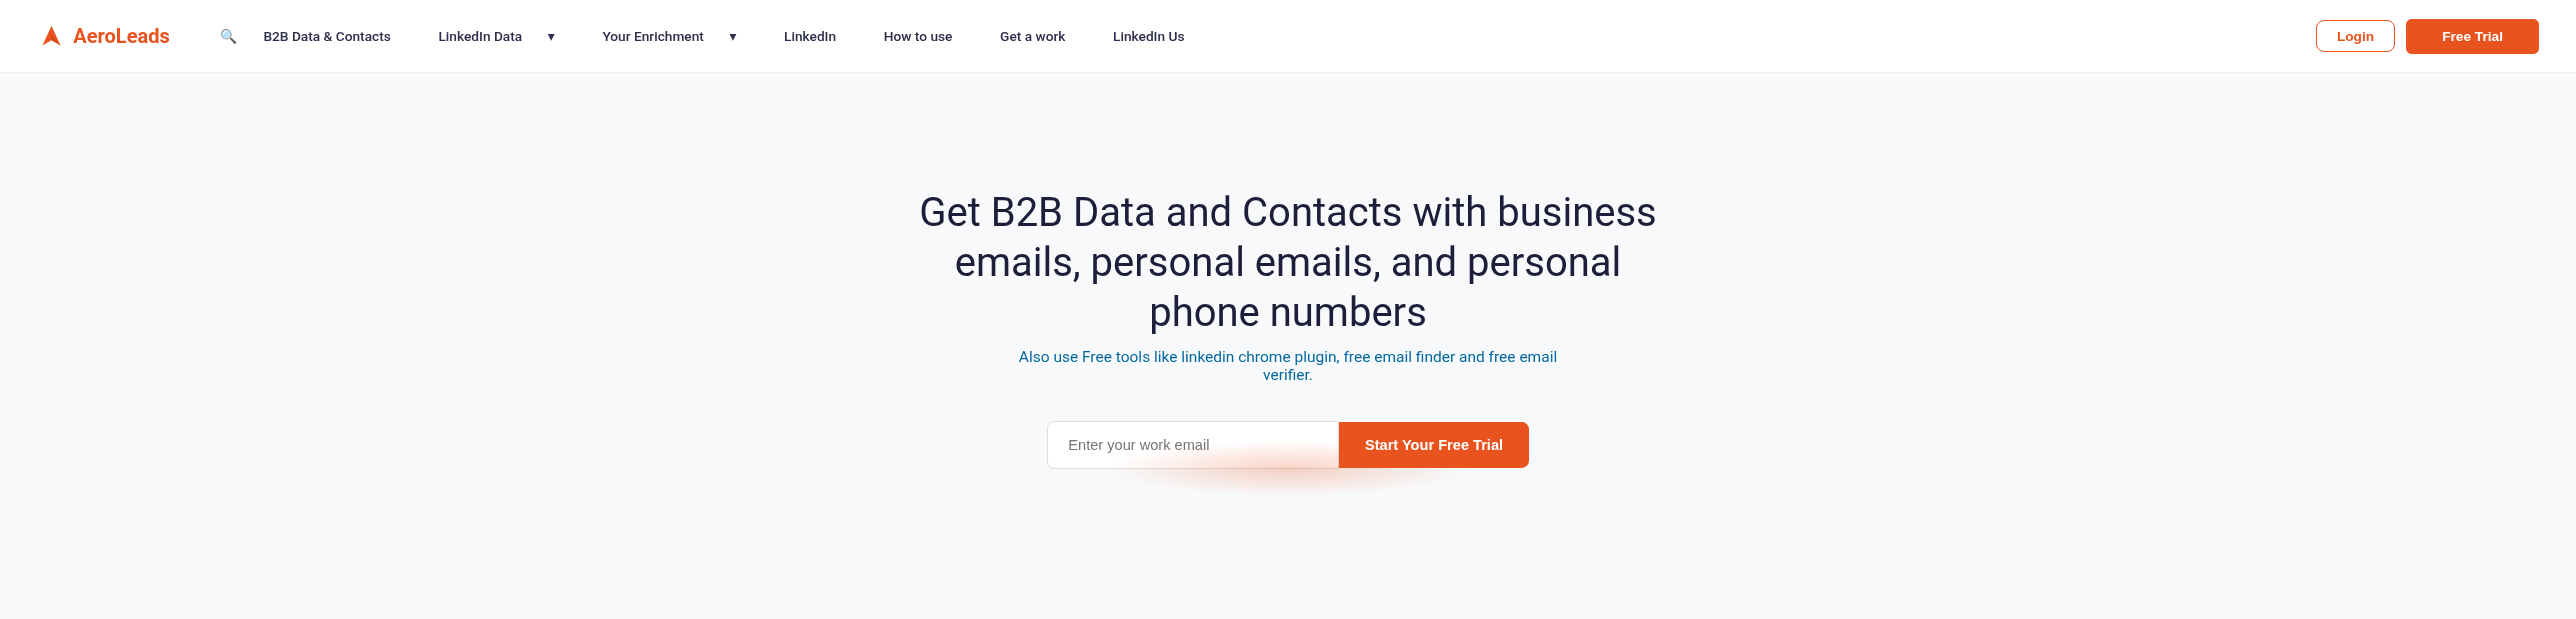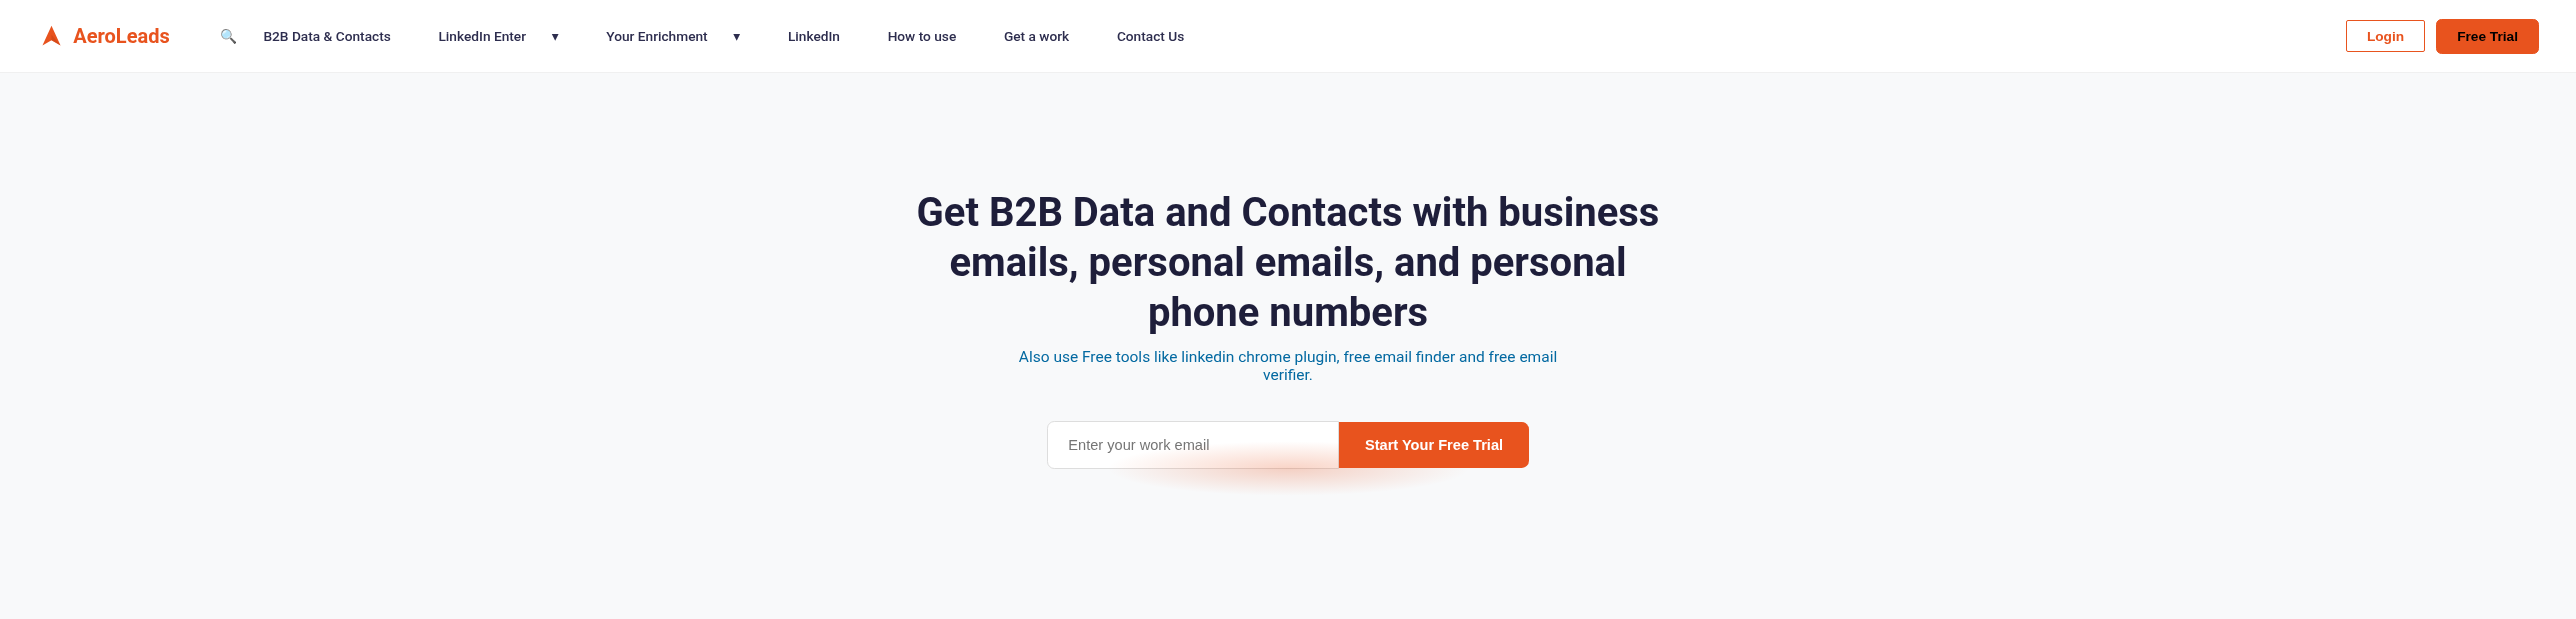--- a/index.html
+++ b/index.html
@@ -79,32 +79,32 @@
       display: flex;
       align-items: center;
       gap: 11px;
     }
 
     .btn-login {
       padding: 7.3px 20px;
       border: 1.8px solid #e8531e;
       background: transparent;
       color: #e8531e;
-      border-radius: 2px;
+      border-radius: 8px;
       font-size: 13.7px;
       font-weight: 600;
       cursor: pointer;
       transition: background 0.2s;
     }
 
     .btn-free-trial {
-      padding: 9px 20px;
+      padding: 9px 35px;
       border: 1.8px solid #e8531e;
       background: #e8531e;
-      color: #000000;
+      color: #ffffff;
       border-radius: 5.5px;
       font-size: 13.7px;
       font-weight: 700;
       cursor: pointer;
       transition: background 0.2s;
     }
 
     
     .hero {
       display: flex;
@@ -112,21 +112,21 @@
       align-items: center;
       justify-content: center;
       padding: 55px 18px 73px;
       text-align: center;
       background: #f8f9fa;
       min-height: 529px;
     }
 
     .hero-title {
       font-size: 40px;
-      font-weight: 700;
+      font-weight: 400;
       color: #1e1e3a;
       line-height: 1.25;
       max-width: 748px;
       margin-bottom: 10px;
     }
 
     .hero-subtitle {
       font-size: 15.5px;
       color: #0369a1;
       margin-bottom: 37px;
@@ -196,21 +196,21 @@
 
     <ul class="nav-links">
       <li>
         <a href="#">
           <span>🔍</span>
           <span>B2B Data &amp; Contacts</span>
         </a>
       </li>
       <li>
         <a href="#">
-          <span>LinkedIn Enter</span>
+          <span>LinkedIn Data</span>
           <span class="chevron">▾</span>
         </a>
       </li>
       <li>
         <a href="#">
           <span>Your Enrichment</span>
           <span class="chevron">▾</span>
         </a>
       </li>
       <li>
@@ -223,21 +223,21 @@
           <span>How to use</span>
         </a>
       </li>
       <li>
         <a href="#">
           <span>Get a work</span>
         </a>
       </li>
       <li>
         <a href="#">
-          <span>Contact Us</span>
+          <span>LinkedIn Us</span>
         </a>
       </li>
     </ul>
   </div>
 
   <div class="navbar-right">
     <button class="btn-login">Login</button>
     <button class="btn-free-trial">Free Trial</button>
   </div>
 </nav>

